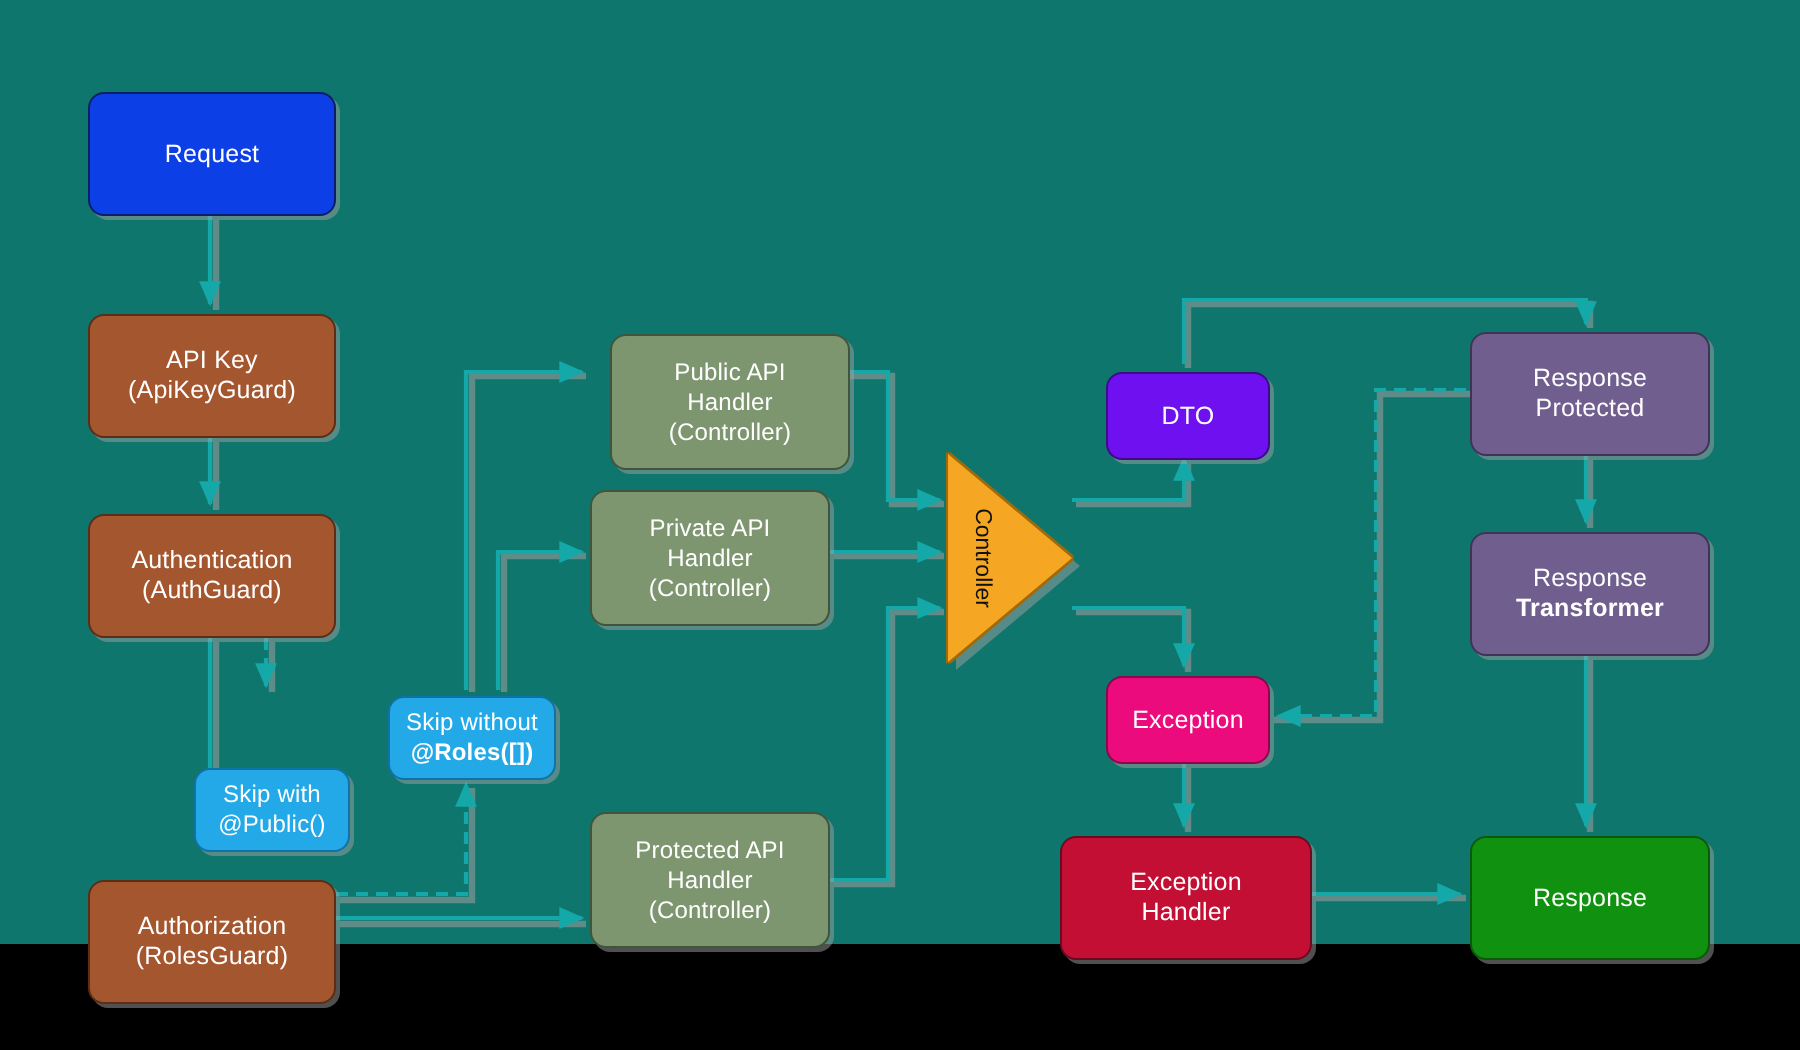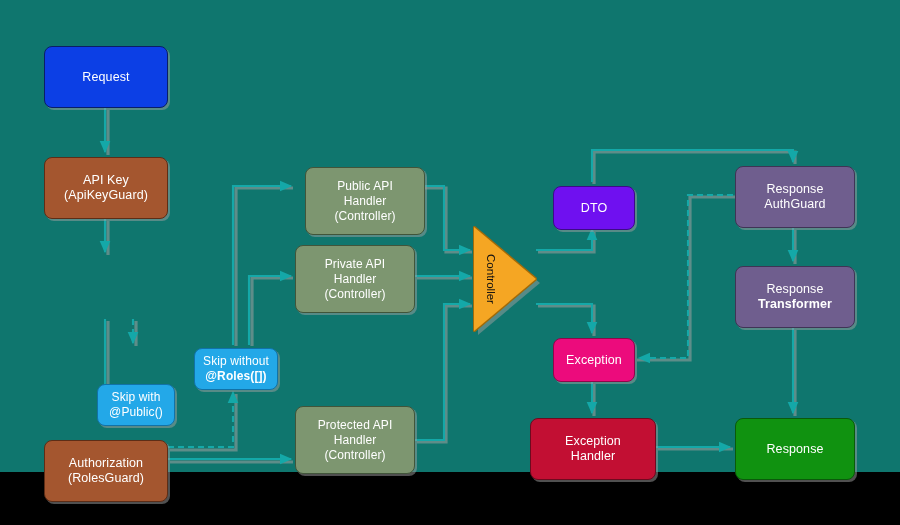--- a/index.html
+++ b/index.html
@@ -101,20 +101,26 @@
     <span>Request</span>
   </div>
 
   <div class="node n-guard" style="left:44px;top:157px;width:124px;height:62px;">
     <span>
       <b style="font-weight:normal">API Key</b><br>
       <b style="font-weight:normal">(ApiKeyGuard)</b>
     </span>
   </div>
 
+  <div class="node n-guard" style="left:44px;top:257px;width:124px;height:62px;">
+    <span>
+      <b style="font-weight:normal">Authentication</b><br>
+      <b style="font-weight:normal">(AuthGuard)</b>
+    </span>
+  </div>
 
   <div class="node n-guard" style="left:44px;top:440px;width:124px;height:62px;">
     <span>
       <b style="font-weight:normal">Authorization</b><br>
       <b style="font-weight:normal">(RolesGuard)</b>
     </span>
   </div>
 
   <div class="node n-skip" style="left:97px;top:348px;width:78px;height:42px;margin-top:36px;">
     <span>
@@ -169,21 +175,21 @@
   <div class="node n-exchandler" style="left:530px;top:418px;width:126px;height:62px;">
     <span>
       <b style="font-weight:normal">Exception</b><br>
       <b style="font-weight:normal">Handler</b>
     </span>
   </div>
 
   <div class="node n-purple" style="left:735px;top:166px;width:120px;height:62px;">
     <span>
       <b style="font-weight:normal">Response</b><br>
-      <b style="font-weight:normal">AuthGuard</b>
+      <b style="font-weight:normal">Protected</b>
     </span>
   </div>
 
   <div class="node n-purple" style="left:735px;top:266px;width:120px;height:62px;">
     <span>
       <b style="font-weight:normal">Response</b><br>
       <b style="font-weight:bold">Transformer</b>
     </span>
   </div>
 

